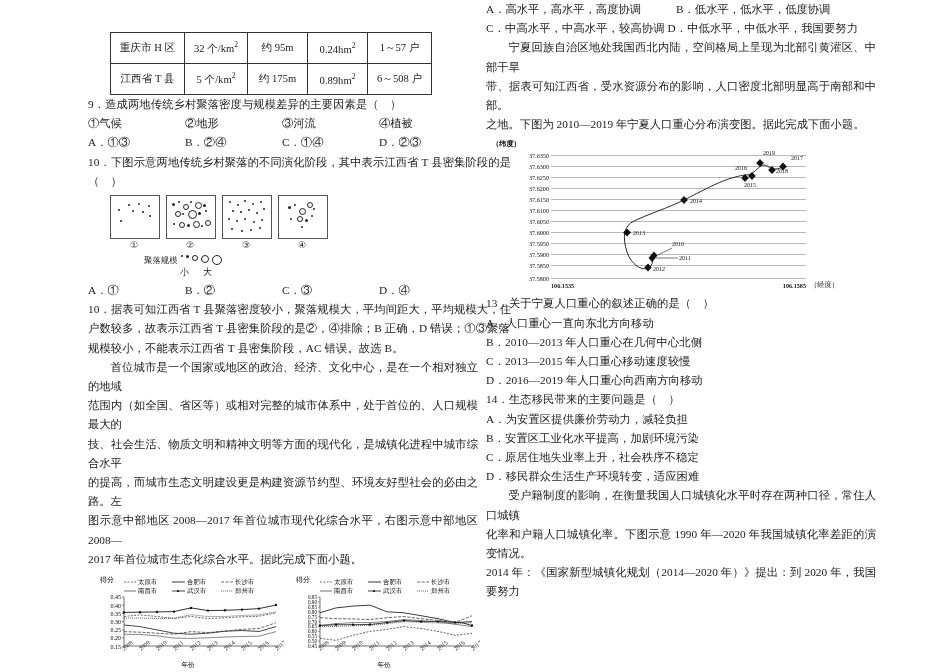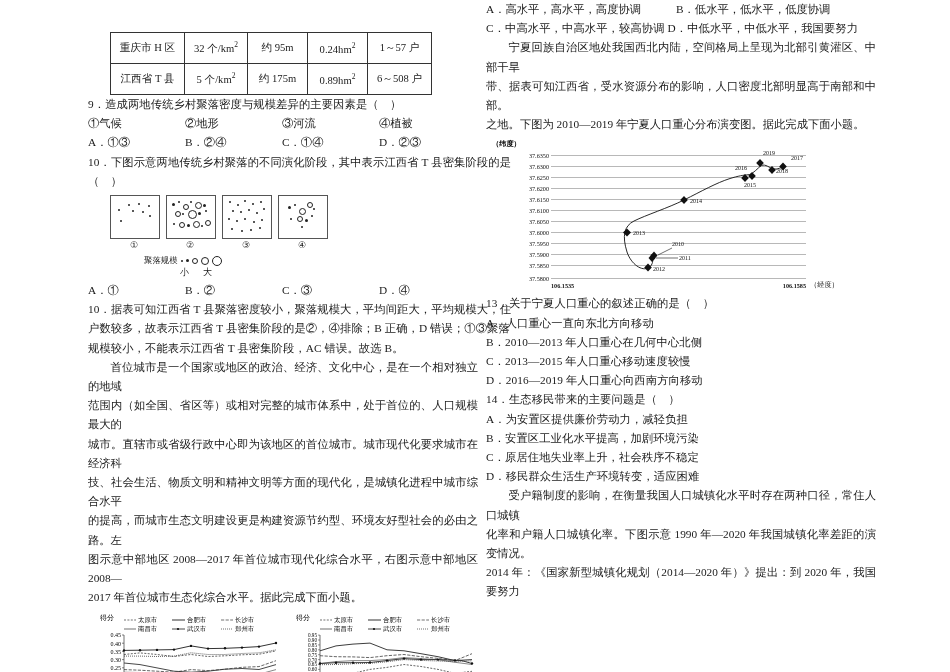--- a/index.html
+++ b/index.html
@@ -108,21 +108,21 @@
     text-align: center;
     font-size: 9px;
   }
   .legend-scale {
     position: absolute;
     top: 60px;
     left: 56px;
     font-size: 8.4px;
     white-space: nowrap;
     display: flex;
-    align-items: center;
+    align-items: flex-start;
     gap: 3px;
   }
   .legend-scale .g {
     display: inline-block;
     border-radius: 50%;
     background: #222;
   }
   .legend-scale .o {
     display: inline-block;
     border-radius: 50%;
@@ -284,21 +284,20 @@
       <span class="w4">C．③</span>
       <span class="w4">D．④</span>
     </div>
 
     <div class="line">10．据表可知江西省 T 县聚落密度较小，聚落规模大，平均间距大，平均规模大，住</div>
     <div class="line">户数较多，故表示江西省 T 县密集阶段的是②，④排除；B 正确，D 错误；①③聚落</div>
     <div class="line">规模较小，不能表示江西省 T 县密集阶段，AC 错误。故选 B。</div>
 
     <div class="para indent">首位城市是一个国家或地区的政治、经济、文化中心，是在一个相对独立的地域</div>
     <div class="para">范围内（如全国、省区等）或相对完整的城市体系中，处于首位的、人口规模最大的</div>
-    <div class="para">城市。直辖市或省级行政中心即为该地区的首位城市。城市现代化要求城市在经济科</div>
     <div class="para">技、社会生活、物质文明和精神文明等方面的现代化，是城镇化进程中城市综合水平</div>
     <div class="para">的提高，而城市生态文明建设更是构建资源节约型、环境友好型社会的必由之路。左</div>
     <div class="para">图示意中部地区 2008—2017 年首位城市现代化综合水平，右图示意中部地区 2008—</div>
     <div class="para">2017 年首位城市生态化综合水平。据此完成下面小题。</div>
 
     <div class="charts-row">
 
       <div class="chart-wrap" style="left:0px;">
         <svg width="196" height="96" viewBox="0 0 196 96">
           <text x="12" y="9" font-size="7" font-family="'Liberation Serif',serif">得分</text>

